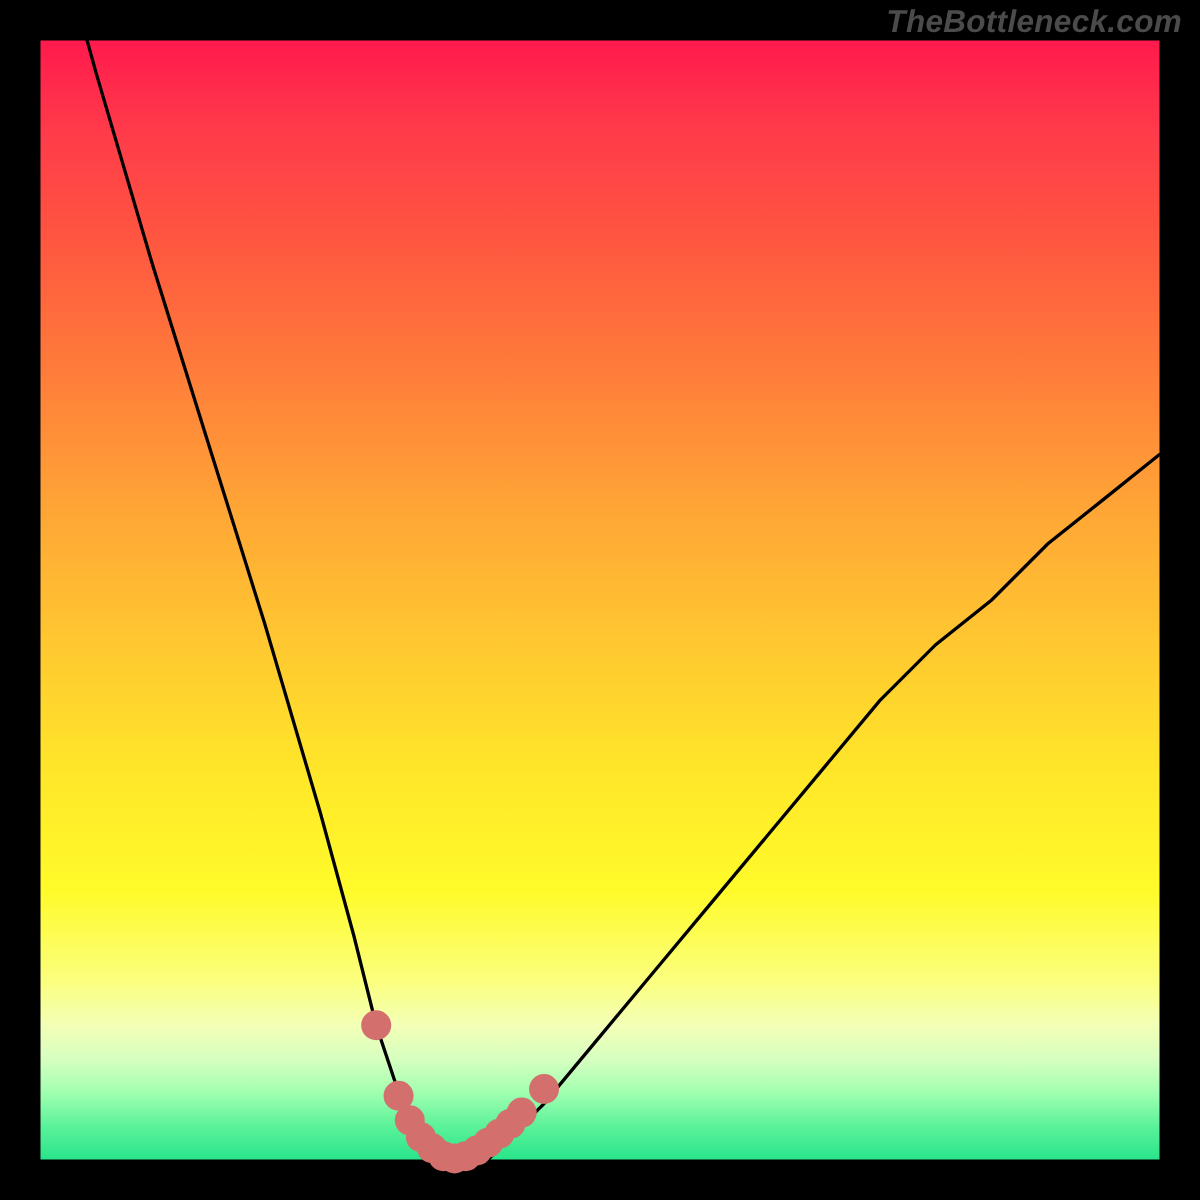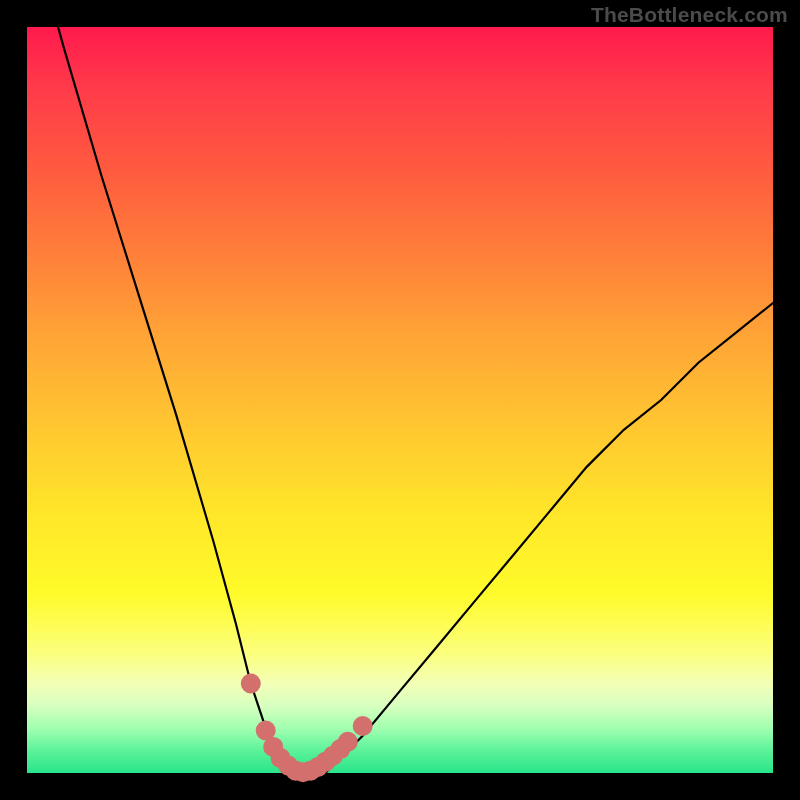--- a/index.html
+++ b/index.html
@@ -46,20 +46,21 @@
   }
   .watermark {
     position: absolute;
     top: 3px;
     right: 12px;
     font-size: 21px;
     font-weight: 600;
     color: #4b4b4b;
     letter-spacing: 0.2px;
     user-select: none;
+    font-style: italic;
   }
   svg.curve {
     position: absolute;
     top: 0;
     left: 0;
     width: 746px;
     height: 746px;
     overflow: visible;
   }
 </style>

